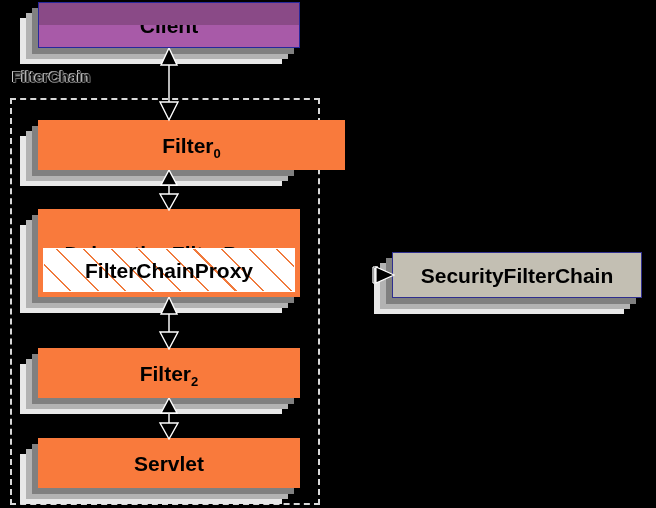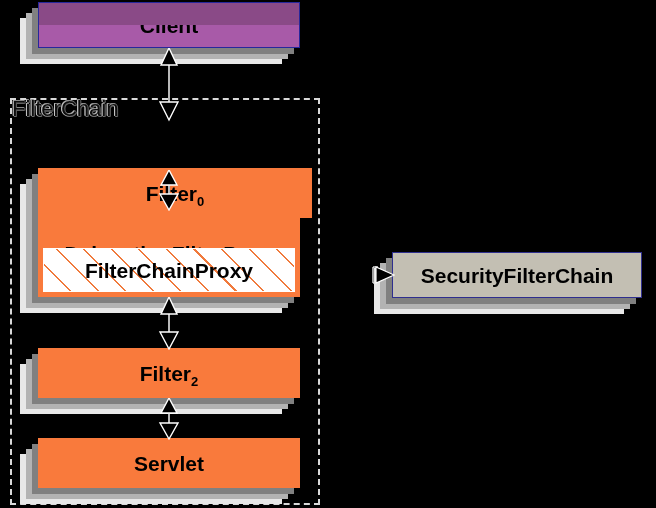--- a/index.html
+++ b/index.html
@@ -30,31 +30,30 @@
     width: 310px;
     height: 407px;
     border: 2px dashed #d8d8d8;
     box-sizing: border-box;
     background: transparent;
   }
   .chain-label {
     position: absolute;
     left: 12px;
     top: 68px;
-    font-size: 22px;
-    font-weight: normal;
+    font-size: 15px;
+    font-weight: bold;
     color: #0d0d0d;
     letter-spacing: 0px;
     text-shadow:
       -1px 0 #c8c8c8, 1px 0 #5b5b5b,
       0 -1px #8a8a8a, 0 1px #6e6e6e,
       -1px -1px #b0b0b0, 1px 1px #555;
     white-space: nowrap;
     z-index: 6;
-    margin-top: 28px;
   }
 
   
   .node {
     position: absolute;
     box-sizing: border-box;
     z-index: 4;
   }
   .node .shadow3,
   .node .shadow2,
@@ -179,21 +178,21 @@
   <div class="node" style="left:38px; top:2px; width:262px; height:46px;">
     <div class="shadow3" style="left:-18px; top:16px; width:262px; height:46px;"></div>
     <div class="shadow2" style="left:-12px; top:11px; width:262px; height:46px;"></div>
     <div class="shadow1" style="left:-6px; top:6px; width:262px; height:46px;"></div>
     <div class="face client-face">
       <div class="client-strip"></div>
       <span class="node-title">Client</span>
     </div>
   </div>
 
-  <div class="node" style="left:38px; top:120px; width:274px; height:50px;margin-top:48px;">
+  <div class="node" style="left:38px; top:120px; width:307px; height:50px;">
     <div class="shadow3" style="left:-18px; top:16px; width:262px; height:50px;"></div>
     <div class="shadow2" style="left:-12px; top:11px; width:262px; height:50px;"></div>
     <div class="shadow1" style="left:-6px; top:6px; width:262px; height:50px;"></div>
     <div class="face orange-face">
       <span class="node-title"><span>Filter</span><sub>0</sub></span>
     </div>
   </div>
 
   <div class="node" style="left:38px; top:209px; width:262px; height:88px;">
     <div class="shadow3" style="left:-18px; top:16px; width:262px; height:88px;"></div>

